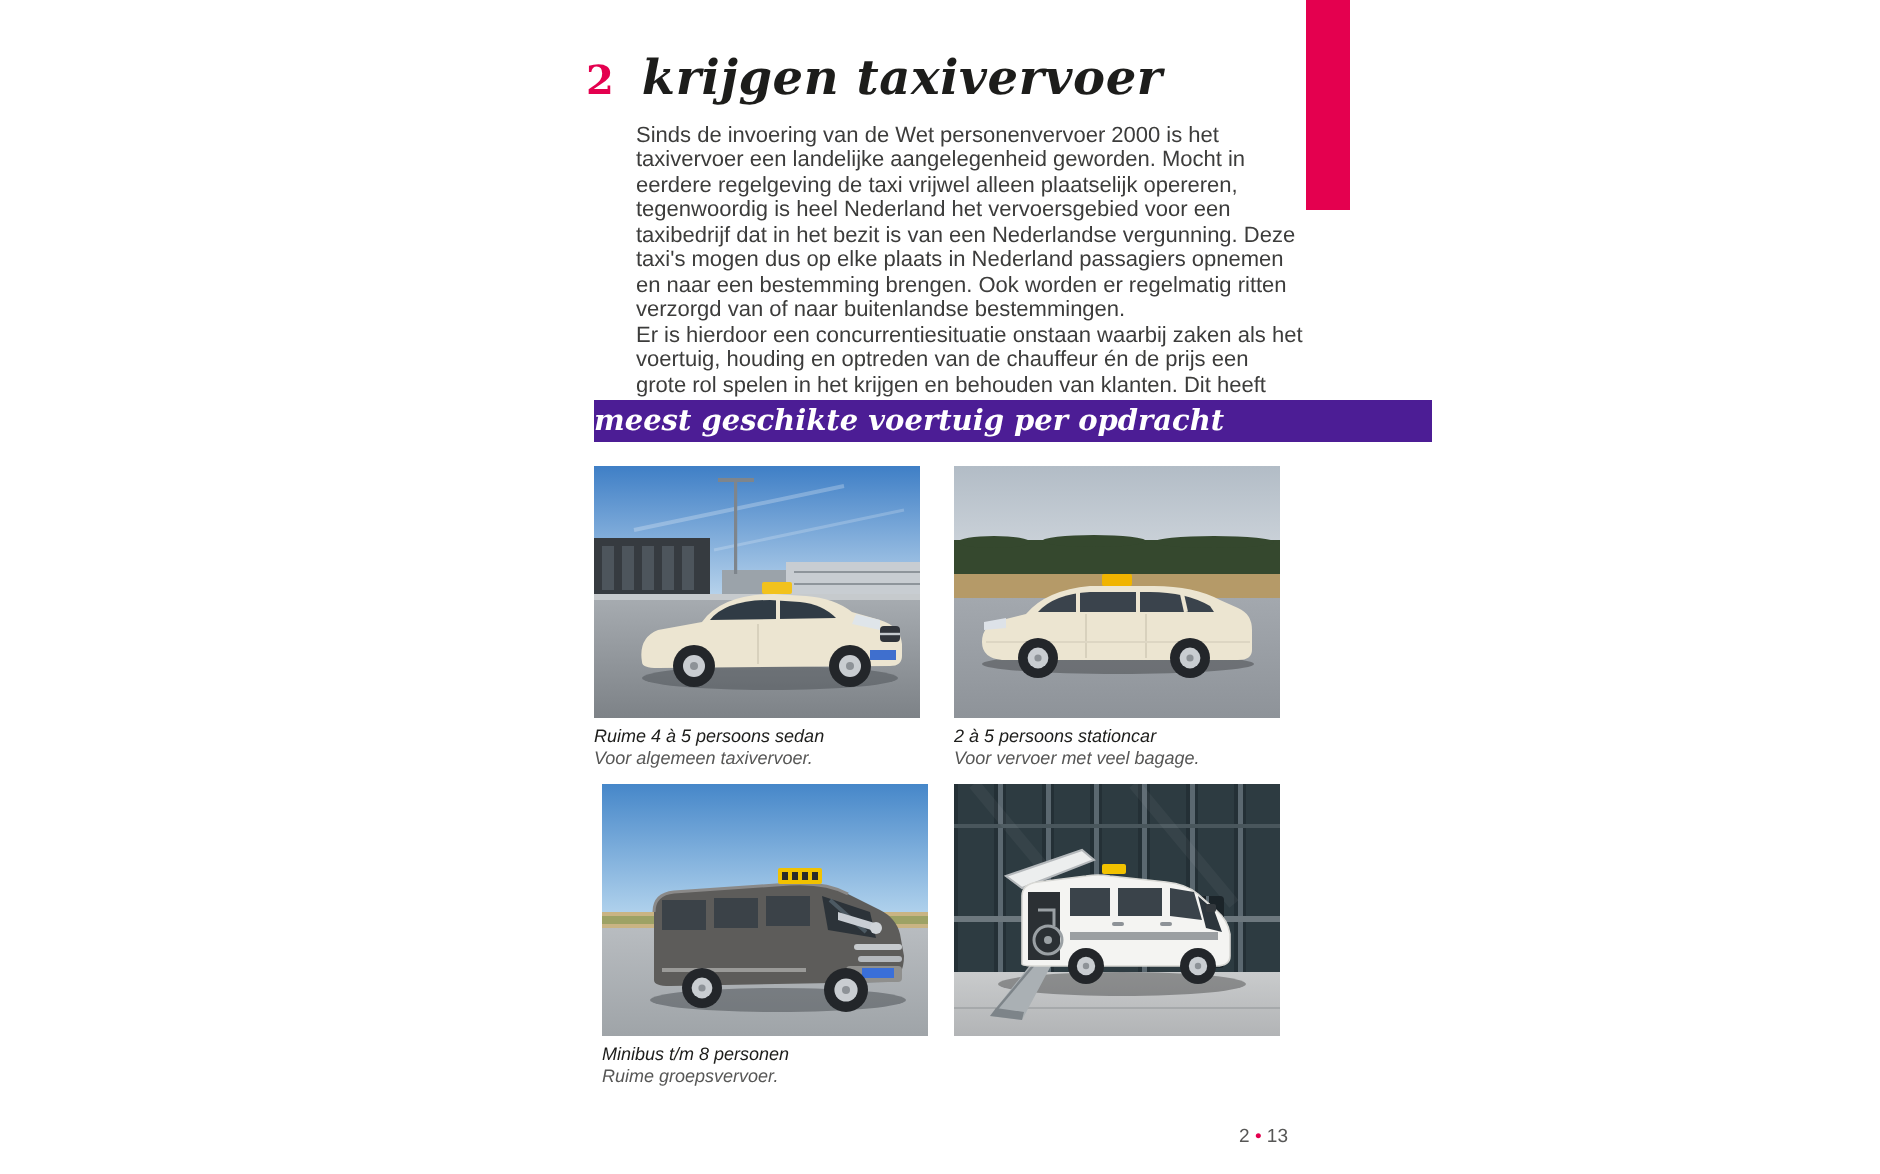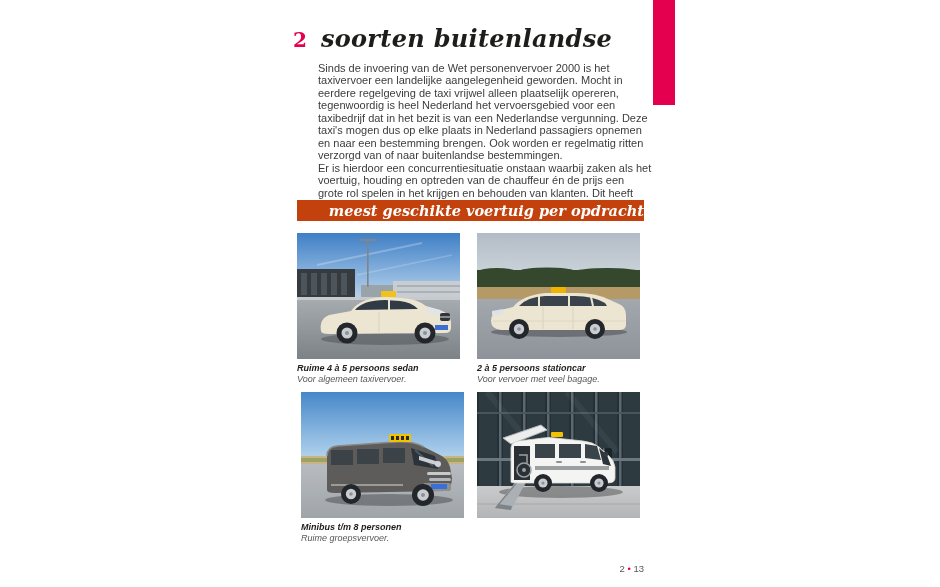--- a/index.html
+++ b/index.html
@@ -6,46 +6,46 @@
   .page{position:relative;width:940px;height:587px;background:#ffffff;overflow:hidden;
         font-family:"Liberation Sans",sans-serif;}
   .pink-bar{position:absolute;left:653px;top:0;width:22px;height:105px;background:#e4004f;}
   .chapter-head{position:absolute;left:293px;top:24px;display:flex;align-items:baseline;}
   .chapter-num{font-family:"DejaVu Serif",serif;font-weight:bold;font-size:20px;color:#e4004f;}
   .chapter-title{font-family:"DejaVu Serif",serif;font-style:italic;font-weight:bold;
                  font-size:24px;color:#1d1d1b;margin:0 0 0 14px;letter-spacing:0.3px;}
   .body-text{position:absolute;left:318px;top:62px;width:334px;font-size:11px;
              line-height:12.45px;color:#3c3c3b;}
   .body-text p{margin:0;}
-  .banner{position:absolute;left:297px;top:200px;width:347px;height:21px;background:#c2410c;
-          text-align:right;}
+  .banner{position:absolute;left:297px;top:200px;width:419px;height:21px;background:#4c1d95;
+          text-align:left;}
   .banner span{font-family:"DejaVu Serif",serif;font-style:italic;font-weight:bold;
                font-size:14.5px;line-height:21px;color:#ffffff;}
   .fig{position:absolute;width:163px;}
   .fig svg{display:block;width:163px;height:126px;}
   .fig1{left:297px;top:233px;} .fig2{left:477px;top:233px;}
   .fig3{left:301px;top:392px;} .fig4{left:477px;top:392px;}
-  .cap-title{font-weight:bold;font-style:italic;font-size:9px;color:#1d1d1b;
+  .cap-title{font-weight:normal;font-style:italic;font-size:9px;color:#1d1d1b;
              margin-top:4px;line-height:11px;}
   .cap-desc{font-style:italic;font-size:9px;color:#575756;line-height:11px;}
   .cap-desc b{color:#1d1d1b;}
   .footer{position:absolute;left:297px;top:563px;width:347px;text-align:right;
           font-size:9.5px;color:#575756;}
   .footer .dot{color:#e4004f;}
 </style>
 </head>
 <body>
 
 <div class="page">
 
   <div class="pink-bar"></div>
 
   <div class="chapter-head">
     <span class="chapter-num">2</span>
-    <h1 class="chapter-title">soorten buitenlandse</h1>
+    <h1 class="chapter-title">krijgen taxivervoer</h1>
   </div>
 
   <div class="body-text">
     <p>Sinds de invoering van de Wet personenvervoer 2000 is het taxivervoer een landelijke aangelegenheid geworden. Mocht in eerdere regelgeving de taxi vrijwel alleen plaatselijk opereren, tegenwoordig is heel Nederland het vervoersgebied voor een taxibedrijf dat in het bezit is van een Nederlandse vergunning. Deze taxi's mogen dus op elke plaats in Nederland passagiers opnemen en naar een bestemming brengen. Ook worden er regelmatig ritten verzorgd van of naar buitenlandse bestemmingen.</p>
     <p>Er is hierdoor een concurrentiesituatie onstaan waarbij zaken als het voertuig, houding en optreden van de chauffeur én de prijs een grote rol spelen in het krijgen en behouden van klanten. Dit heeft ook weer invloed op de werkgelegenheid in de hele bedrijfstak.</p>
   </div>
 
   <div class="banner">
     <span>meest geschikte voertuig per opdracht</span>
   </div>

